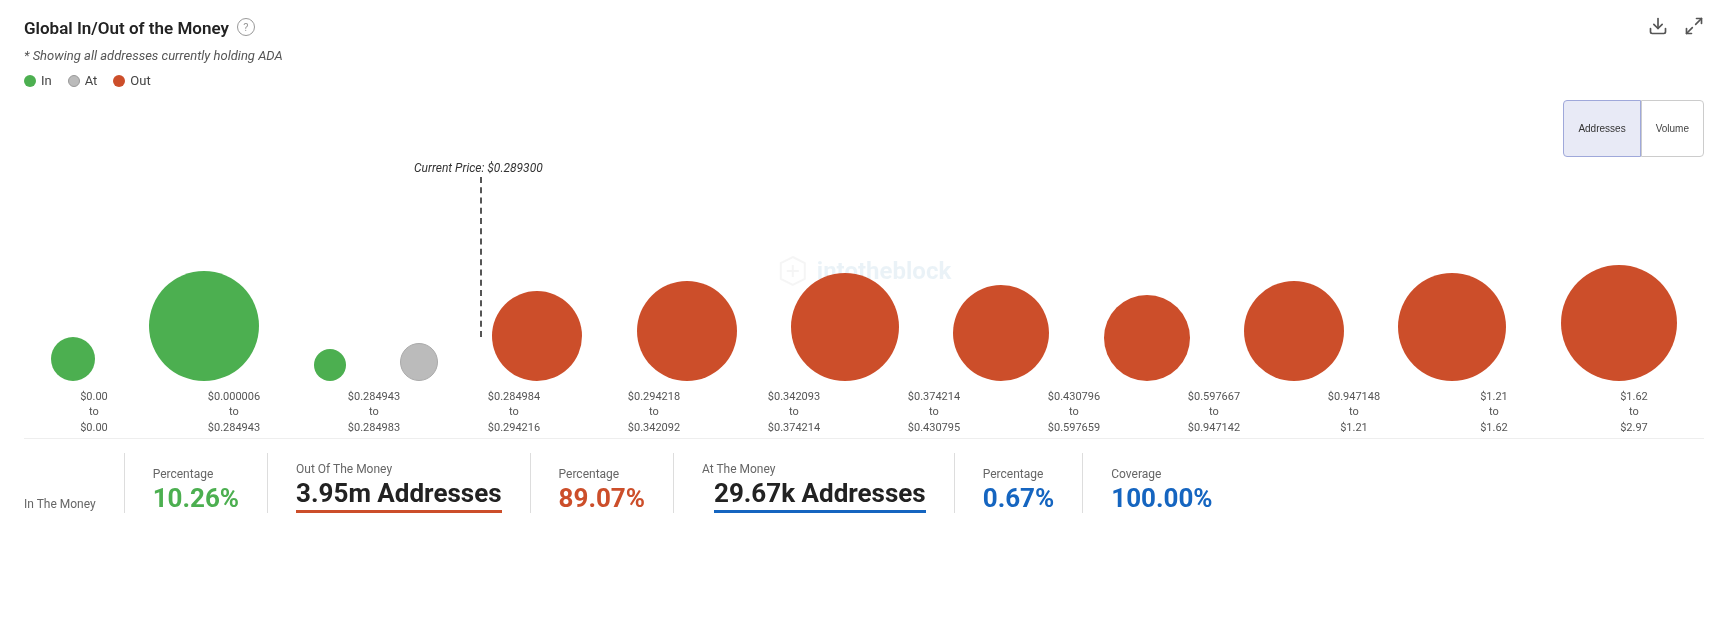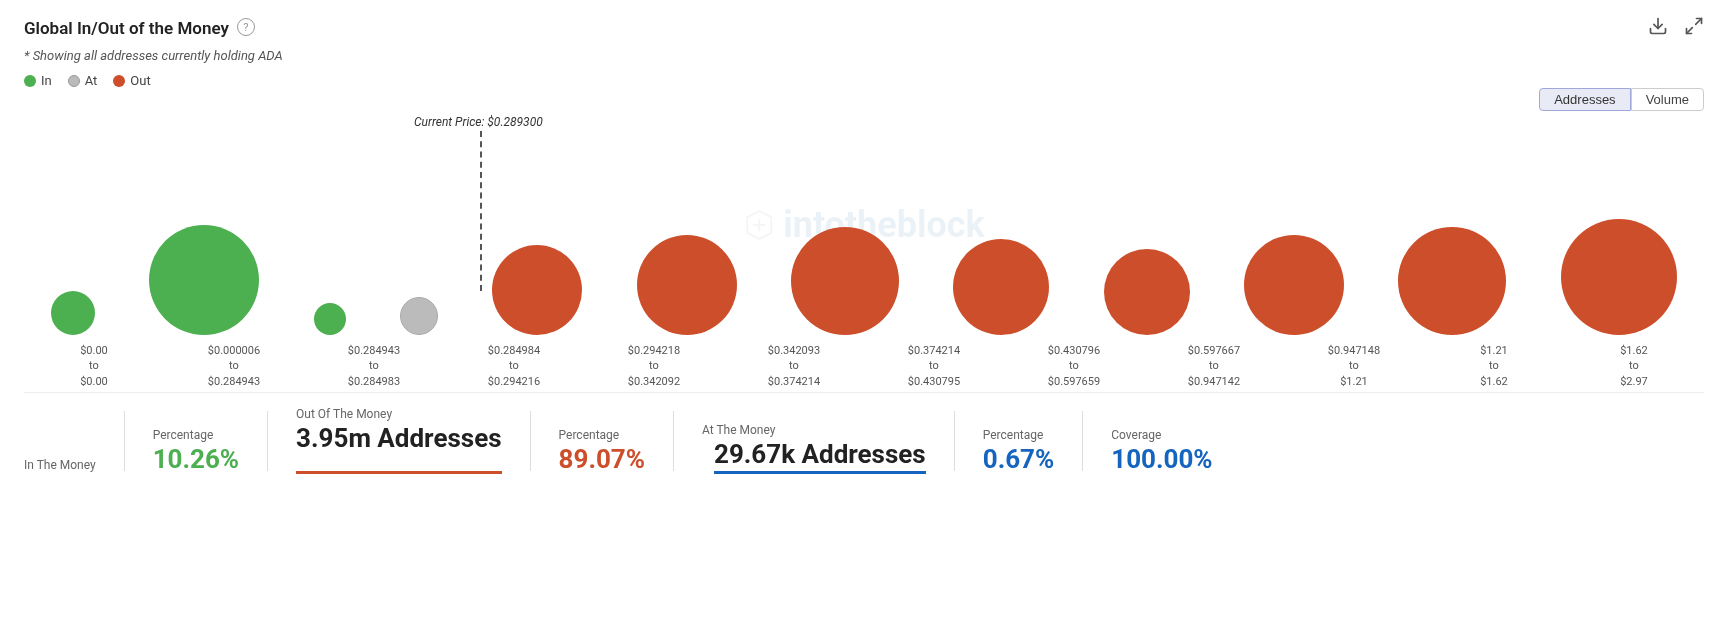--- a/index.html
+++ b/index.html
@@ -58,20 +58,21 @@
     .subtitle {
       font-size: 13px;
       color: #555;
       font-style: italic;
       margin-bottom: 10px;
     }
     .legend {
       display: flex;
       align-items: center;
       gap: 16px;
+      margin-bottom: 12px;
     }
     .legend-item {
       display: flex;
       align-items: center;
       gap: 5px;
       font-size: 13px;
       color: #444;
     }
     .legend-dot {
       width: 12px;
@@ -82,22 +83,22 @@
     .dot-gray { background: #bbb; border: 1px solid #999; }
     .dot-red { background: #cc4e2a; }
 
     .chart-controls {
       display: flex;
       justify-content: flex-end;
       margin-bottom: 4px;
       gap: 0;
     }
     .ctrl-btn {
-      padding: 3px 14px;
-      font-size: 13px;
+      padding: 22px 14px;
+      font-size: 10px;
       border: 1px solid #ccc;
       background: #fff;
       cursor: pointer;
       color: #444;
     }
     .ctrl-btn.active {
       background: #e8eaf6;
       border-color: #9fa8da;
       color: #333;
       font-weight: 500;
@@ -150,21 +151,21 @@
     .bubble-green { background: #4caf50; }
     .bubble-gray { background: #bbb; border: 1px solid #aaa; }
     .bubble-red { background: #cc4e2a; }
 
     .watermark {
       position: absolute;
       top: 50%;
       left: 50%;
       transform: translate(-50%, -50%);
       opacity: 0.08;
-      font-size: 36px;
+      font-size: 24px;
       font-weight: 700;
       color: #0369a1;
       white-space: nowrap;
       pointer-events: none;
       display: flex;
       align-items: center;
       gap: 8px;
     }
 
     .labels-row {
@@ -196,21 +197,21 @@
       font-size: 12px;
       color: #666;
       margin-bottom: 2px;
     }
     .stat-value {
       font-size: 26px;
       font-weight: 700;
       color: #222;
     }
     .stat-underline-green { border-bottom: 3px solid #4caf50; padding-bottom: 2px; display: inline-block; }
-    .stat-underline-red { border-bottom: 3px solid #cc4e2a; padding-bottom: 18px; display: inline-block; }
+    .stat-underline-red { border-bottom: 3px solid #cc4e2a; padding-bottom: 2px; display: inline-block; }
     .stat-underline-blue { border-bottom: 3px solid #1565c0; padding-bottom: 2px; display: inline-block; margin-left: 12px; }
     .stat-percent {
       font-size: 26px;
       font-weight: 700;
     }
     .stat-percent-green { color: #4caf50; }
     .stat-percent-red { color: #cc4e2a; }
     .stat-percent-blue { color: #1565c0; }
     .stat-divider {
       width: 1px;

